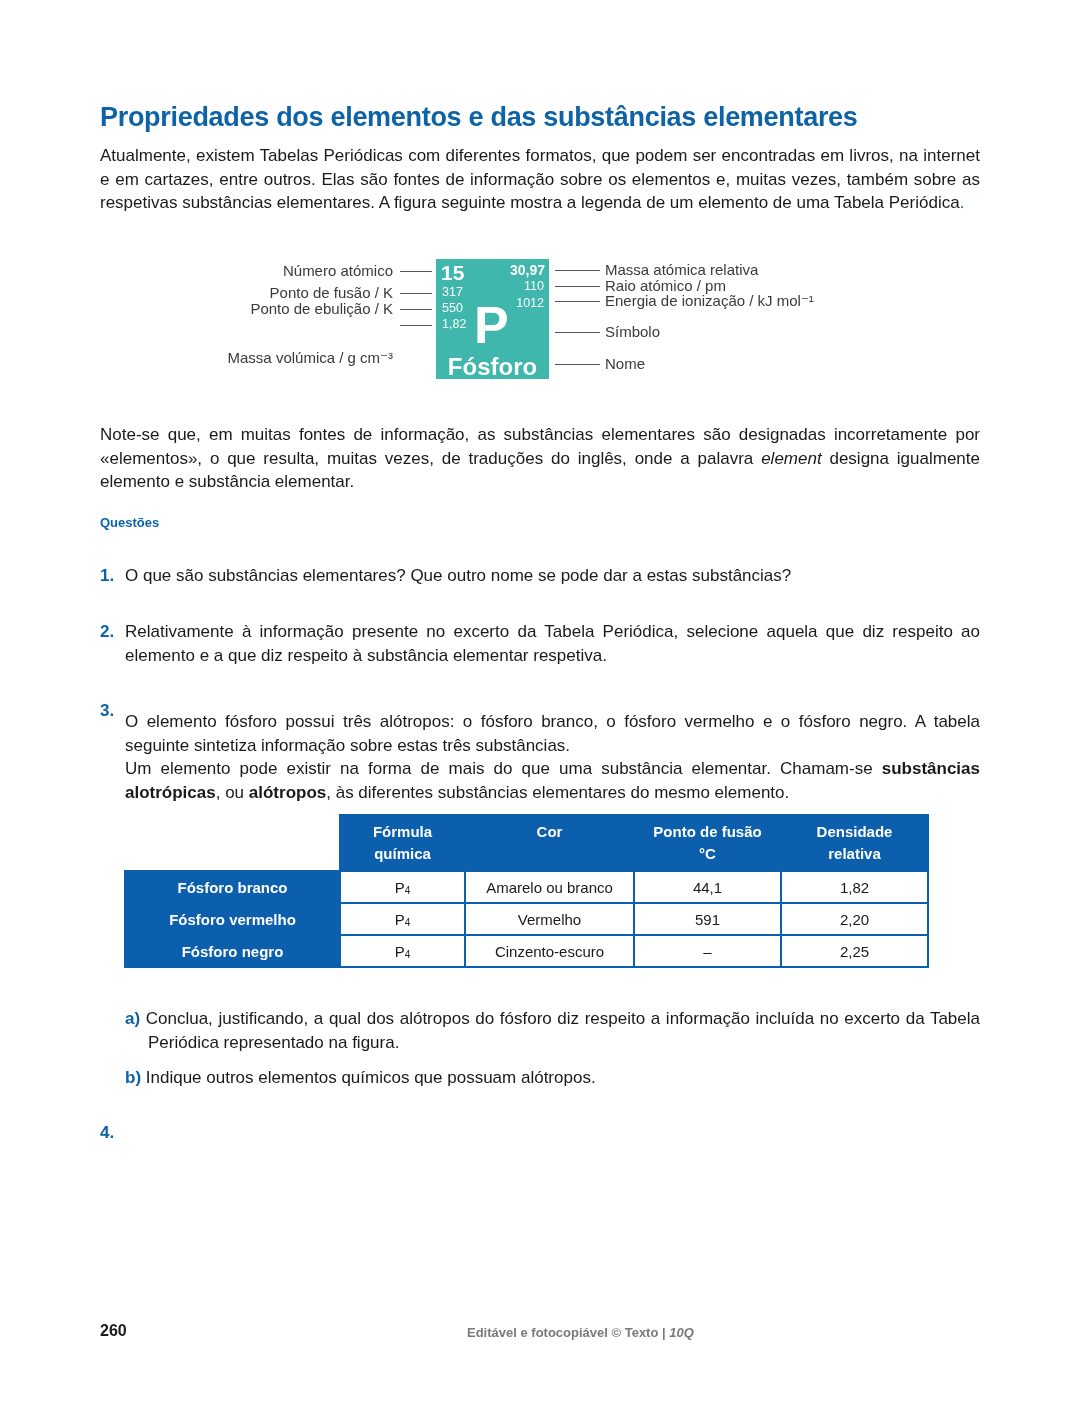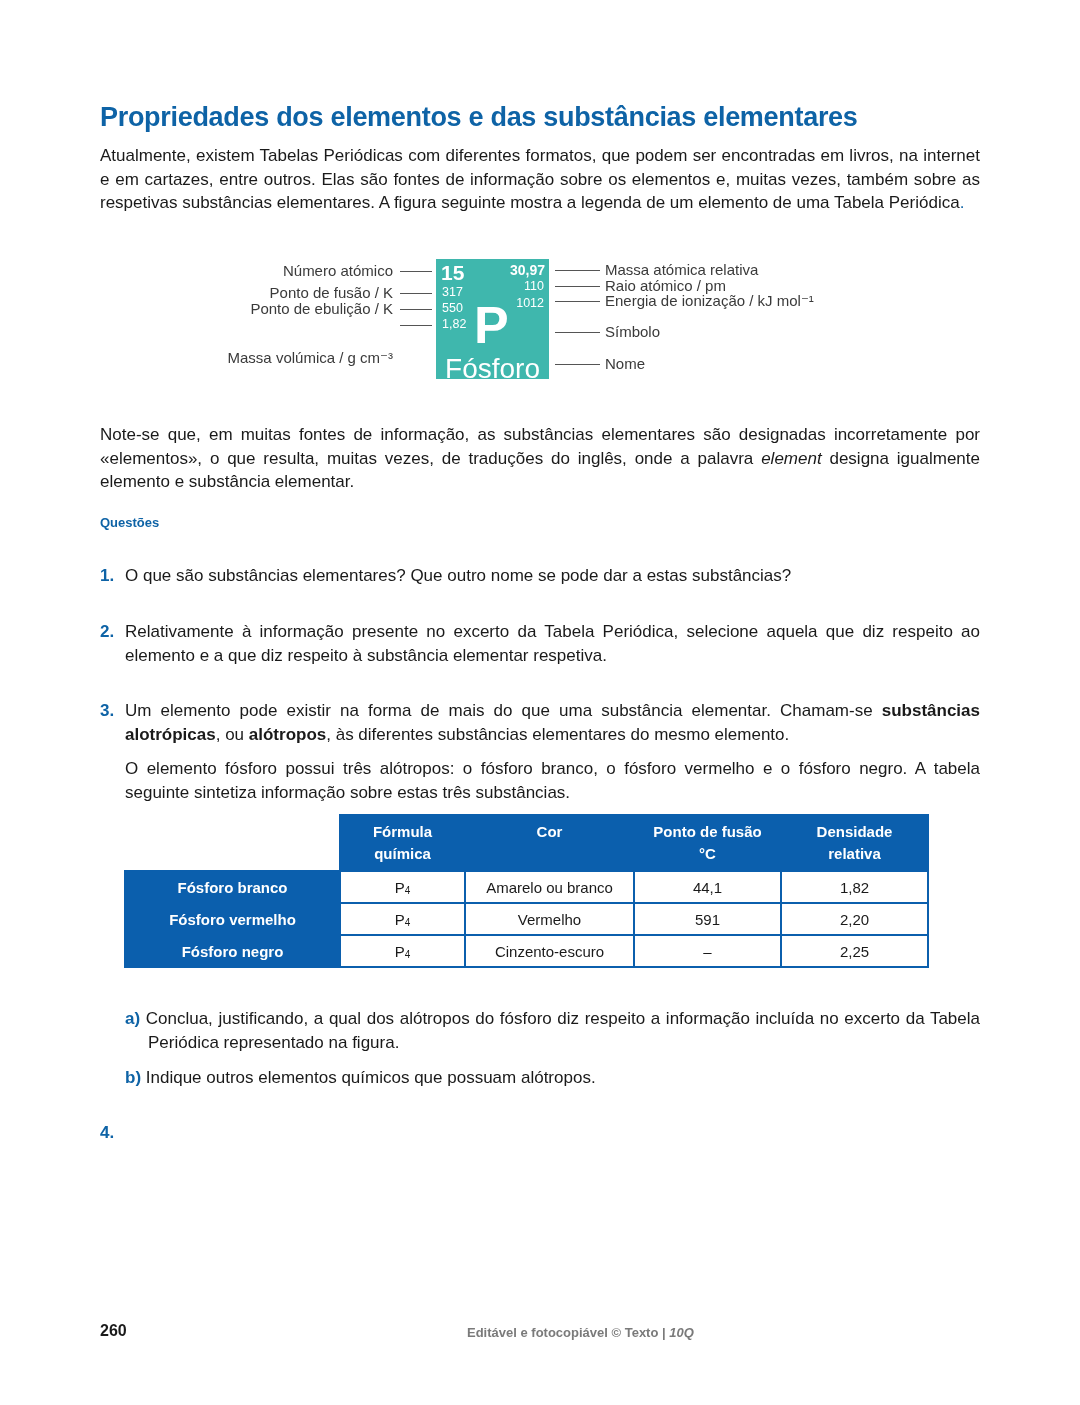--- a/index.html
+++ b/index.html
@@ -23,21 +23,21 @@
   .legend-label { font-size: 15px; color: #3a3a3a; white-space: nowrap; line-height: 16px; }
   .legend-left { text-align: right; }
   .leader { position: absolute; height: 1px; background: #555; }
   .tile {
     left: 436px; top: 259px; width: 113px; height: 120px; background: #3fb7ad; color: #fff;
   }
   .tile .num { position: absolute; left: 5px; top: 2px; font-size: 21px; font-weight: bold; }
   .tile .mass { position: absolute; right: 4px; top: 3px; font-size: 14px; font-weight: bold; }
   .tile .sm { position: absolute; font-size: 12.5px; line-height: 15px; }
   .tile .sym { position: absolute; left: 38px; top: 36px; font-size: 52px; font-weight: bold; line-height: 60px; }
-  .tile .name { position: absolute; left: 0; width: 113px; text-align: center; top: 94px; font-size: 28px; font-weight: normal; }
+  .tile .name { position: absolute; left: 0; width: 113px; text-align: center; top: 94px; font-size: 24px; font-weight: bold; }
 
   
   .q { left: 100px; width: 880px; font-size: 17px; line-height: 23.5px; }
   .qnum { position: absolute; left: 0; top: 0; color: #0e63a6; font-weight: bold; }
   .qtext { margin-left: 25px; text-align: justify; }
   .sub { left: 125px; width: 855px; font-size: 17px; line-height: 23.5px; }
   .slabel { color: #0e63a6; font-weight: bold; }
   .stext-wrap { text-align: justify; }
   .indent-cont { padding-left: 23px; text-indent: -23px; }
 
@@ -116,22 +116,22 @@
   <div class="qtext">O que são substâncias elementares? Que outro nome se pode dar a estas substâncias?</div>
 </div>
 
 <div class="abs q" style="top:620px;">
   <span class="qnum">2.</span>
   <div class="qtext">Relativamente à informação presente no excerto da Tabela Periódica, selecione aquela que diz respeito ao elemento e a que diz respeito à substância elementar respetiva.</div>
 </div>
 
 <div class="abs q" style="top:699px;">
   <span class="qnum">3.</span>
+  <div class="qtext" style="margin-top:11px;">O elemento fósforo possui três alótropos: o fósforo branco, o fósforo vermelho e o fósforo negro. A tabela seguinte sintetiza informação sobre estas três substâncias.</div>
   <div class="qtext"><span>Um elemento pode existir na forma de mais do que uma substância elementar. Chamam-se </span><b>substâncias alotrópicas</b><span>, ou </span><b>alótropos</b><span>, às diferentes substâncias elementares do mesmo elemento.</span></div>
-  <div class="qtext" style="margin-top:11px;">O elemento fósforo possui três alótropos: o fósforo branco, o fósforo vermelho e o fósforo negro. A tabela seguinte sintetiza informação sobre estas três substâncias.</div>
 </div>
 
 <table class="allo">
   <tbody>
       <tr>
     <th class="blank" style="width:214px;"></th>
     <th class="first" style="width:123px;height:54px;"><span>Fórmula</span><br><span>química</span></th>
     <th style="width:167px;vertical-align:top;padding-top:5px;"><span>Cor</span></th>
     <th style="width:145px;"><span>Ponto de fusão</span><br><span>°C</span></th>
     <th style="width:145px;border-right-color:#0b5fad;"><span>Densidade</span><br><span>relativa</span></th>

